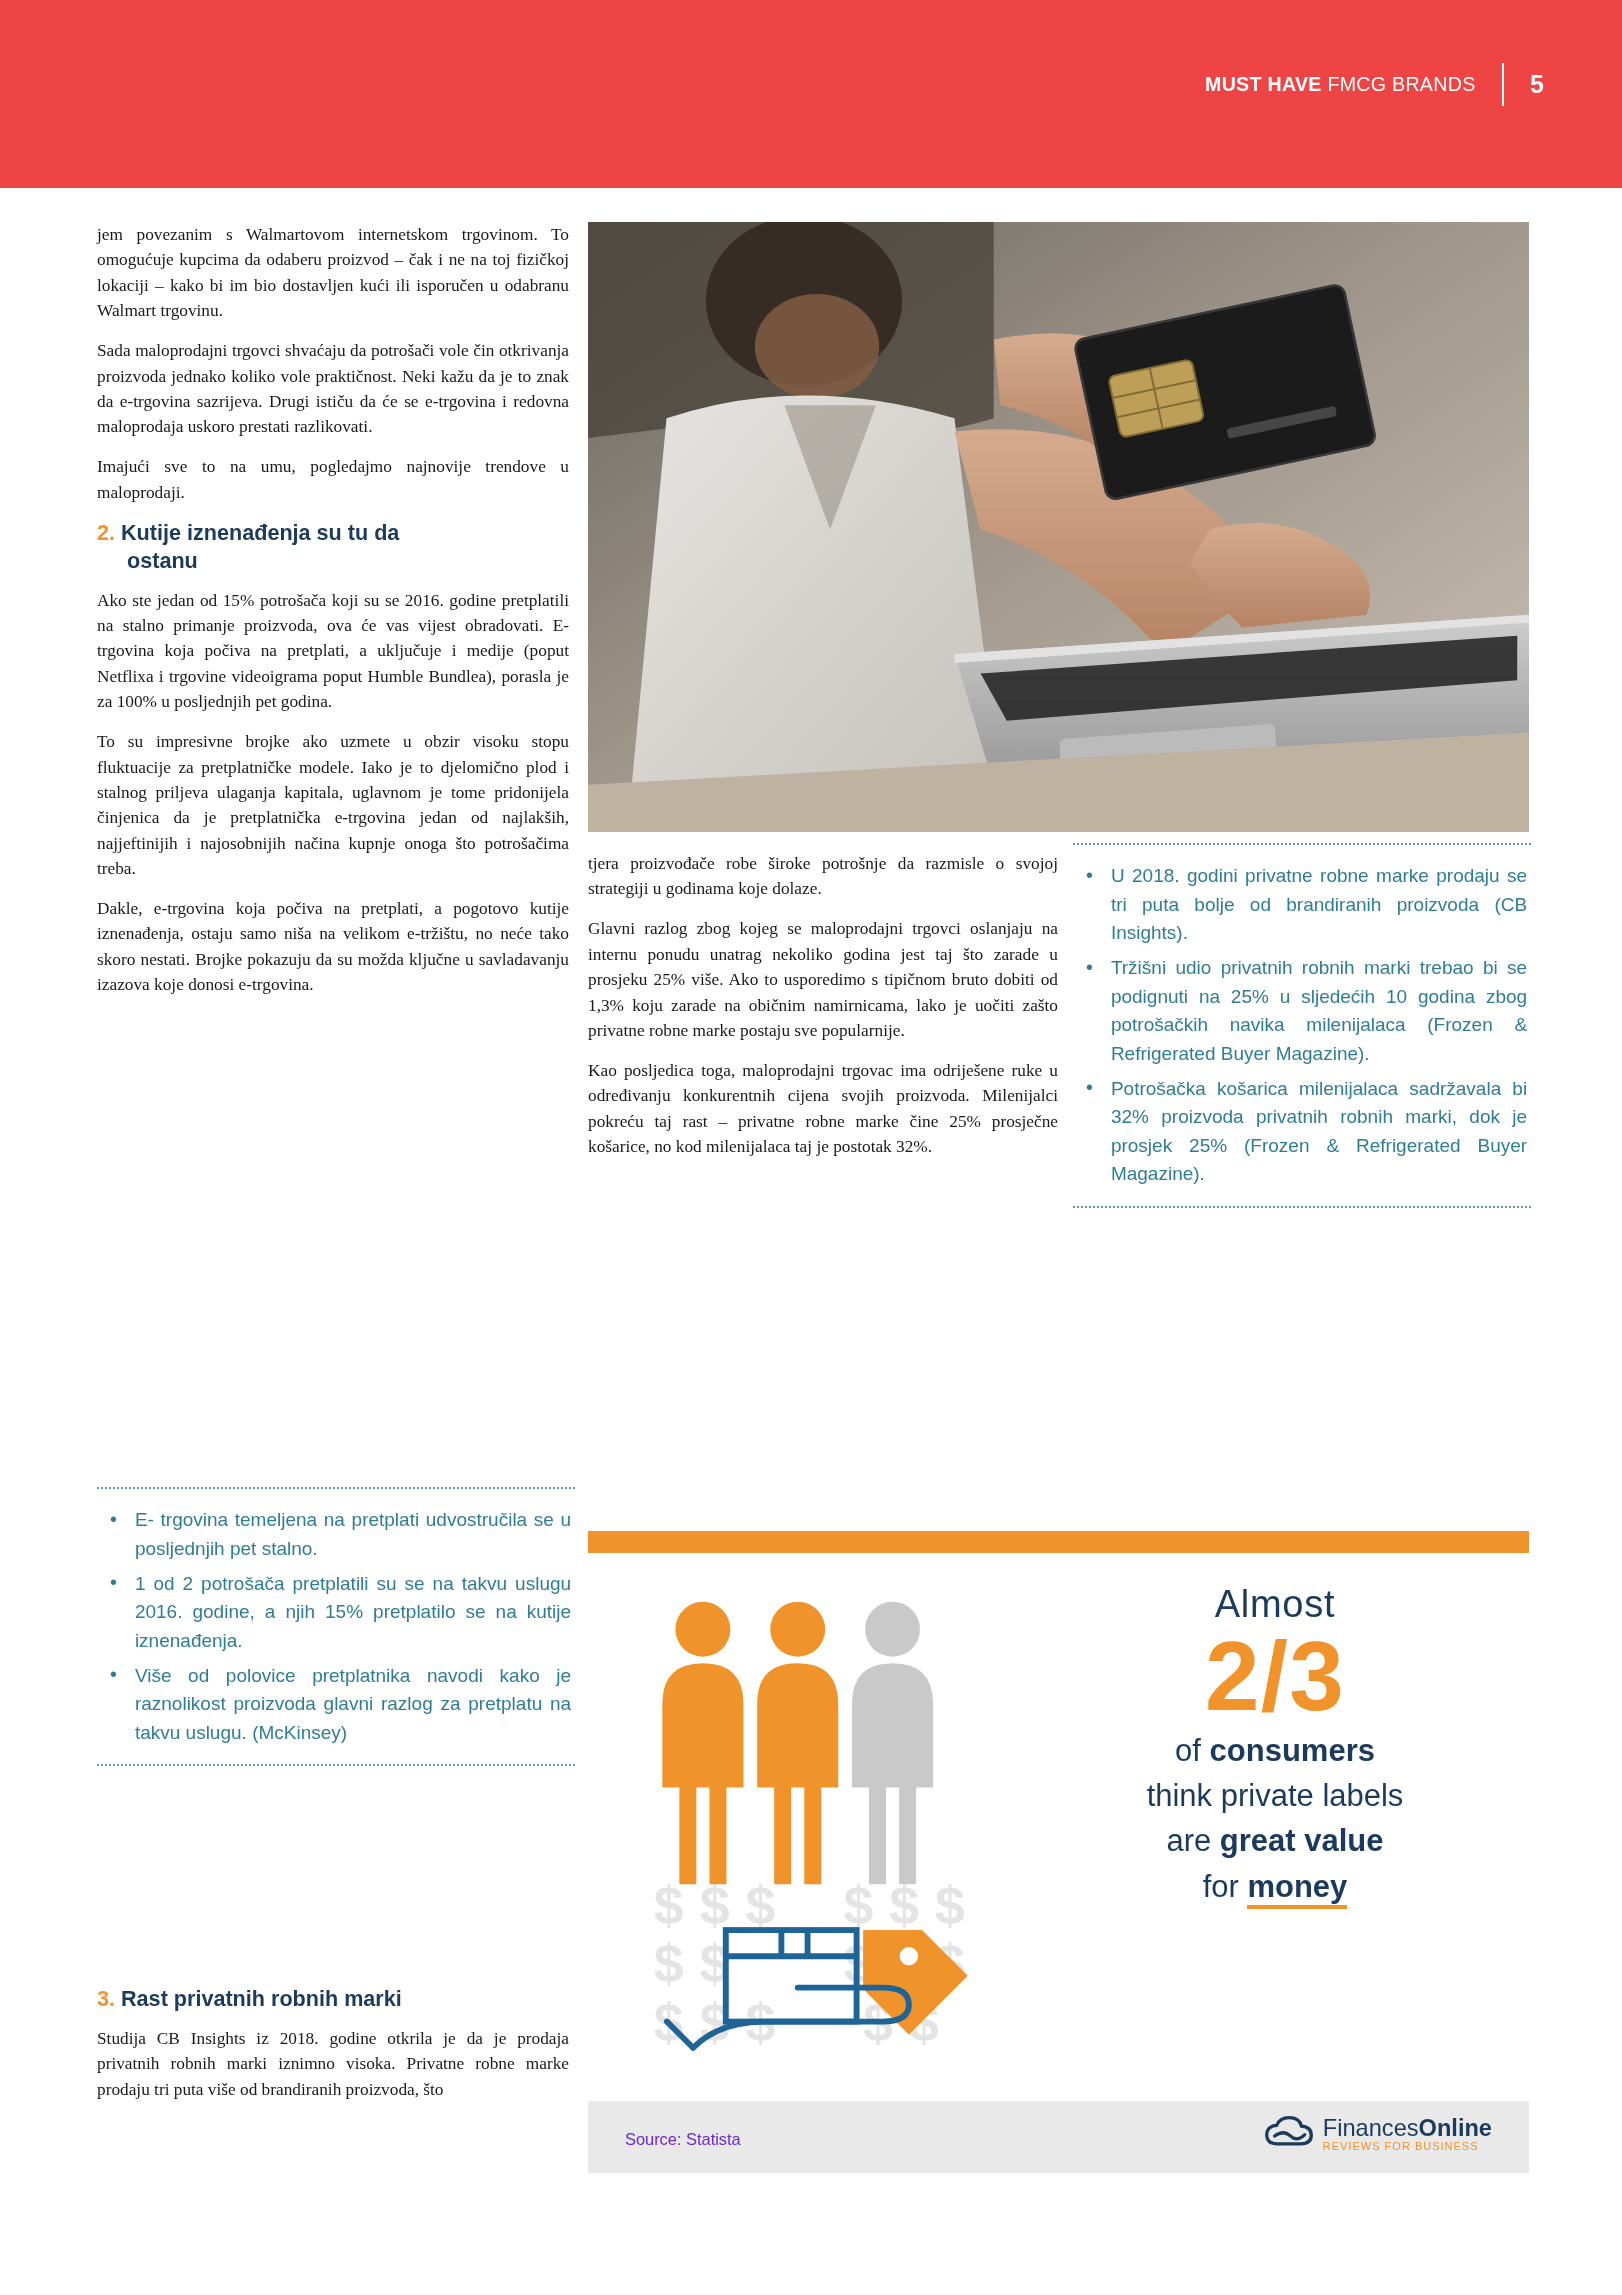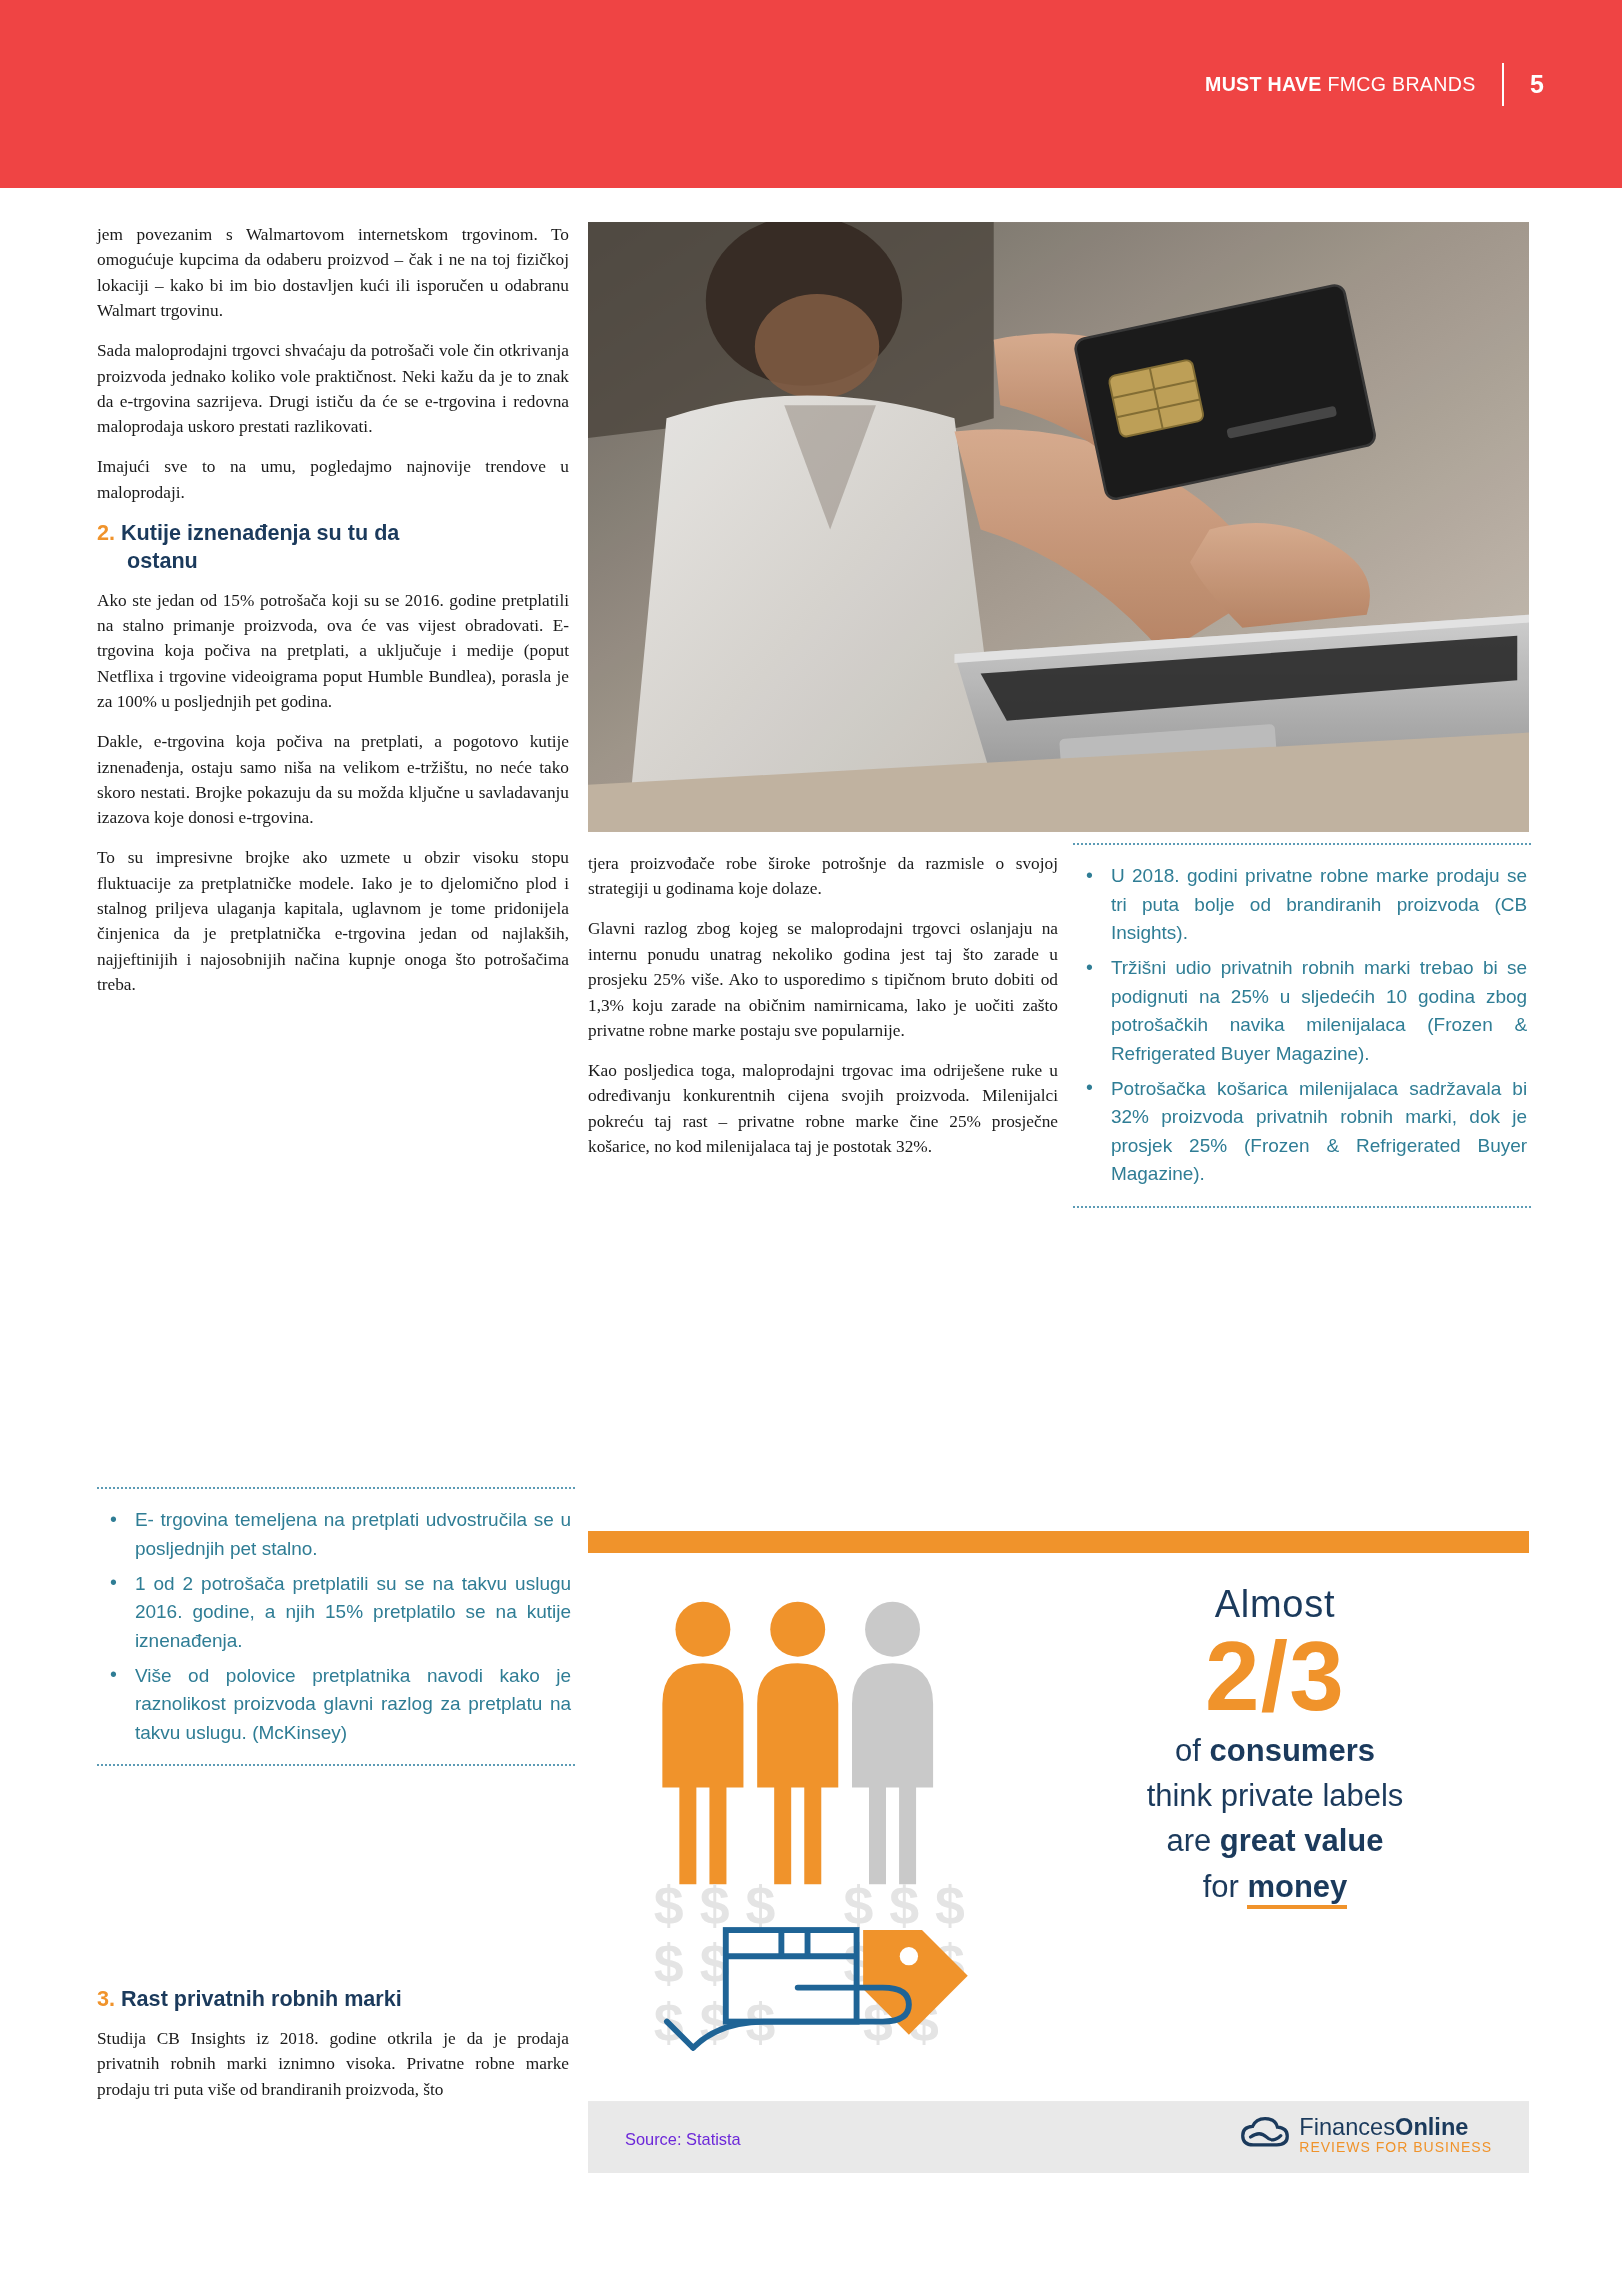--- a/index.html
+++ b/index.html
@@ -228,21 +228,21 @@
     align-items: center;
   }
   .fo-logo-text {
     font-family: "Liberation Sans", sans-serif;
     color: #1b3a5c;
     line-height: 1.05;
     margin-left: 9.2px;
   }
   .fo-logo-name { font-size: 23.6px; font-weight: 400; }
   .fo-logo-name b { font-weight: 700; }
-  .fo-logo-sub { font-size: 14px; letter-spacing: 1px; color: #f0932b; }
+  .fo-logo-sub { font-size: 11px; letter-spacing: 1px; color: #f0932b; }
 
   
 </style>
 </head>
 <body>
 
 <div class="header-band">
   <div class="header-right">
     <div class="header-title">
       <b>MUST HAVE</b><span class="light"> FMCG BRANDS</span>
@@ -318,22 +318,22 @@
   <p>Sada maloprodajni trgovci shvaćaju da potrošači vole čin otkrivanja proizvoda jednako koliko vole praktičnost. Neki kažu da je to znak da e-trgovina sazrijeva. Drugi ističu da će se e-trgovina i redovna maloprodaja uskoro prestati razlikovati.</p>
   <p>Imajući sve to na umu, pogledajmo najnovije trendove u maloprodaji.</p>
 
   <h2 class="section-head">
     <span class="num">2.</span>
     <span>Kutije iznenađenja su tu da</span>
     <span class="indent2">ostanu</span>
   </h2>
 
   <p>Ako ste jedan od 15% potrošača koji su se 2016. godine pretplatili na stalno primanje proizvoda, ova će vas vijest obradovati. E-trgovina koja počiva na pretplati, a uključuje i medije (poput Netflixa i trgovine videoigrama poput Humble Bundlea), porasla je za 100% u posljednjih pet godina.</p>
+  <p>To su impresivne brojke ako uzmete u obzir visoku stopu fluktuacije za pretplatničke modele. Iako je to djelomično plod i stalnog priljeva ulaganja kapitala, uglavnom je tome pridonijela činjenica da je pretplatnička e-trgovina jedan od najlakših, najjeftinijih i najosobnijih načina kupnje onoga što potrošačima treba.</p>
   <p>Dakle, e-trgovina koja počiva na pretplati, a pogotovo kutije iznenađenja, ostaju samo niša na velikom e-tržištu, no neće tako skoro nestati. Brojke pokazuju da su možda ključne u savladavanju izazova koje donosi e-trgovina.</p>
-  <p>To su impresivne brojke ako uzmete u obzir visoku stopu fluktuacije za pretplatničke modele. Iako je to djelomično plod i stalnog priljeva ulaganja kapitala, uglavnom je tome pridonijela činjenica da je pretplatnička e-trgovina jedan od najlakših, najjeftinijih i najosobnijih načina kupnje onoga što potrošačima treba.</p>
 </div>
 
 <div class="callout" id="callout-left">
   <ul>
     <li>E- trgovina temeljena na pretplati udvostručila se u posljednjih pet stalno.</li>
     <li>1 od 2 potrošača pretplatili su se na takvu uslugu 2016. godine, a njih 15% pretplatilo se na kutije iznenađenja.</li>
     <li>Više od polovice pretplatnika navodi kako je raznolikost proizvoda glavni razlog za pretplatu na takvu uslugu. (McKinsey)</li>
   </ul>
 </div>
 

